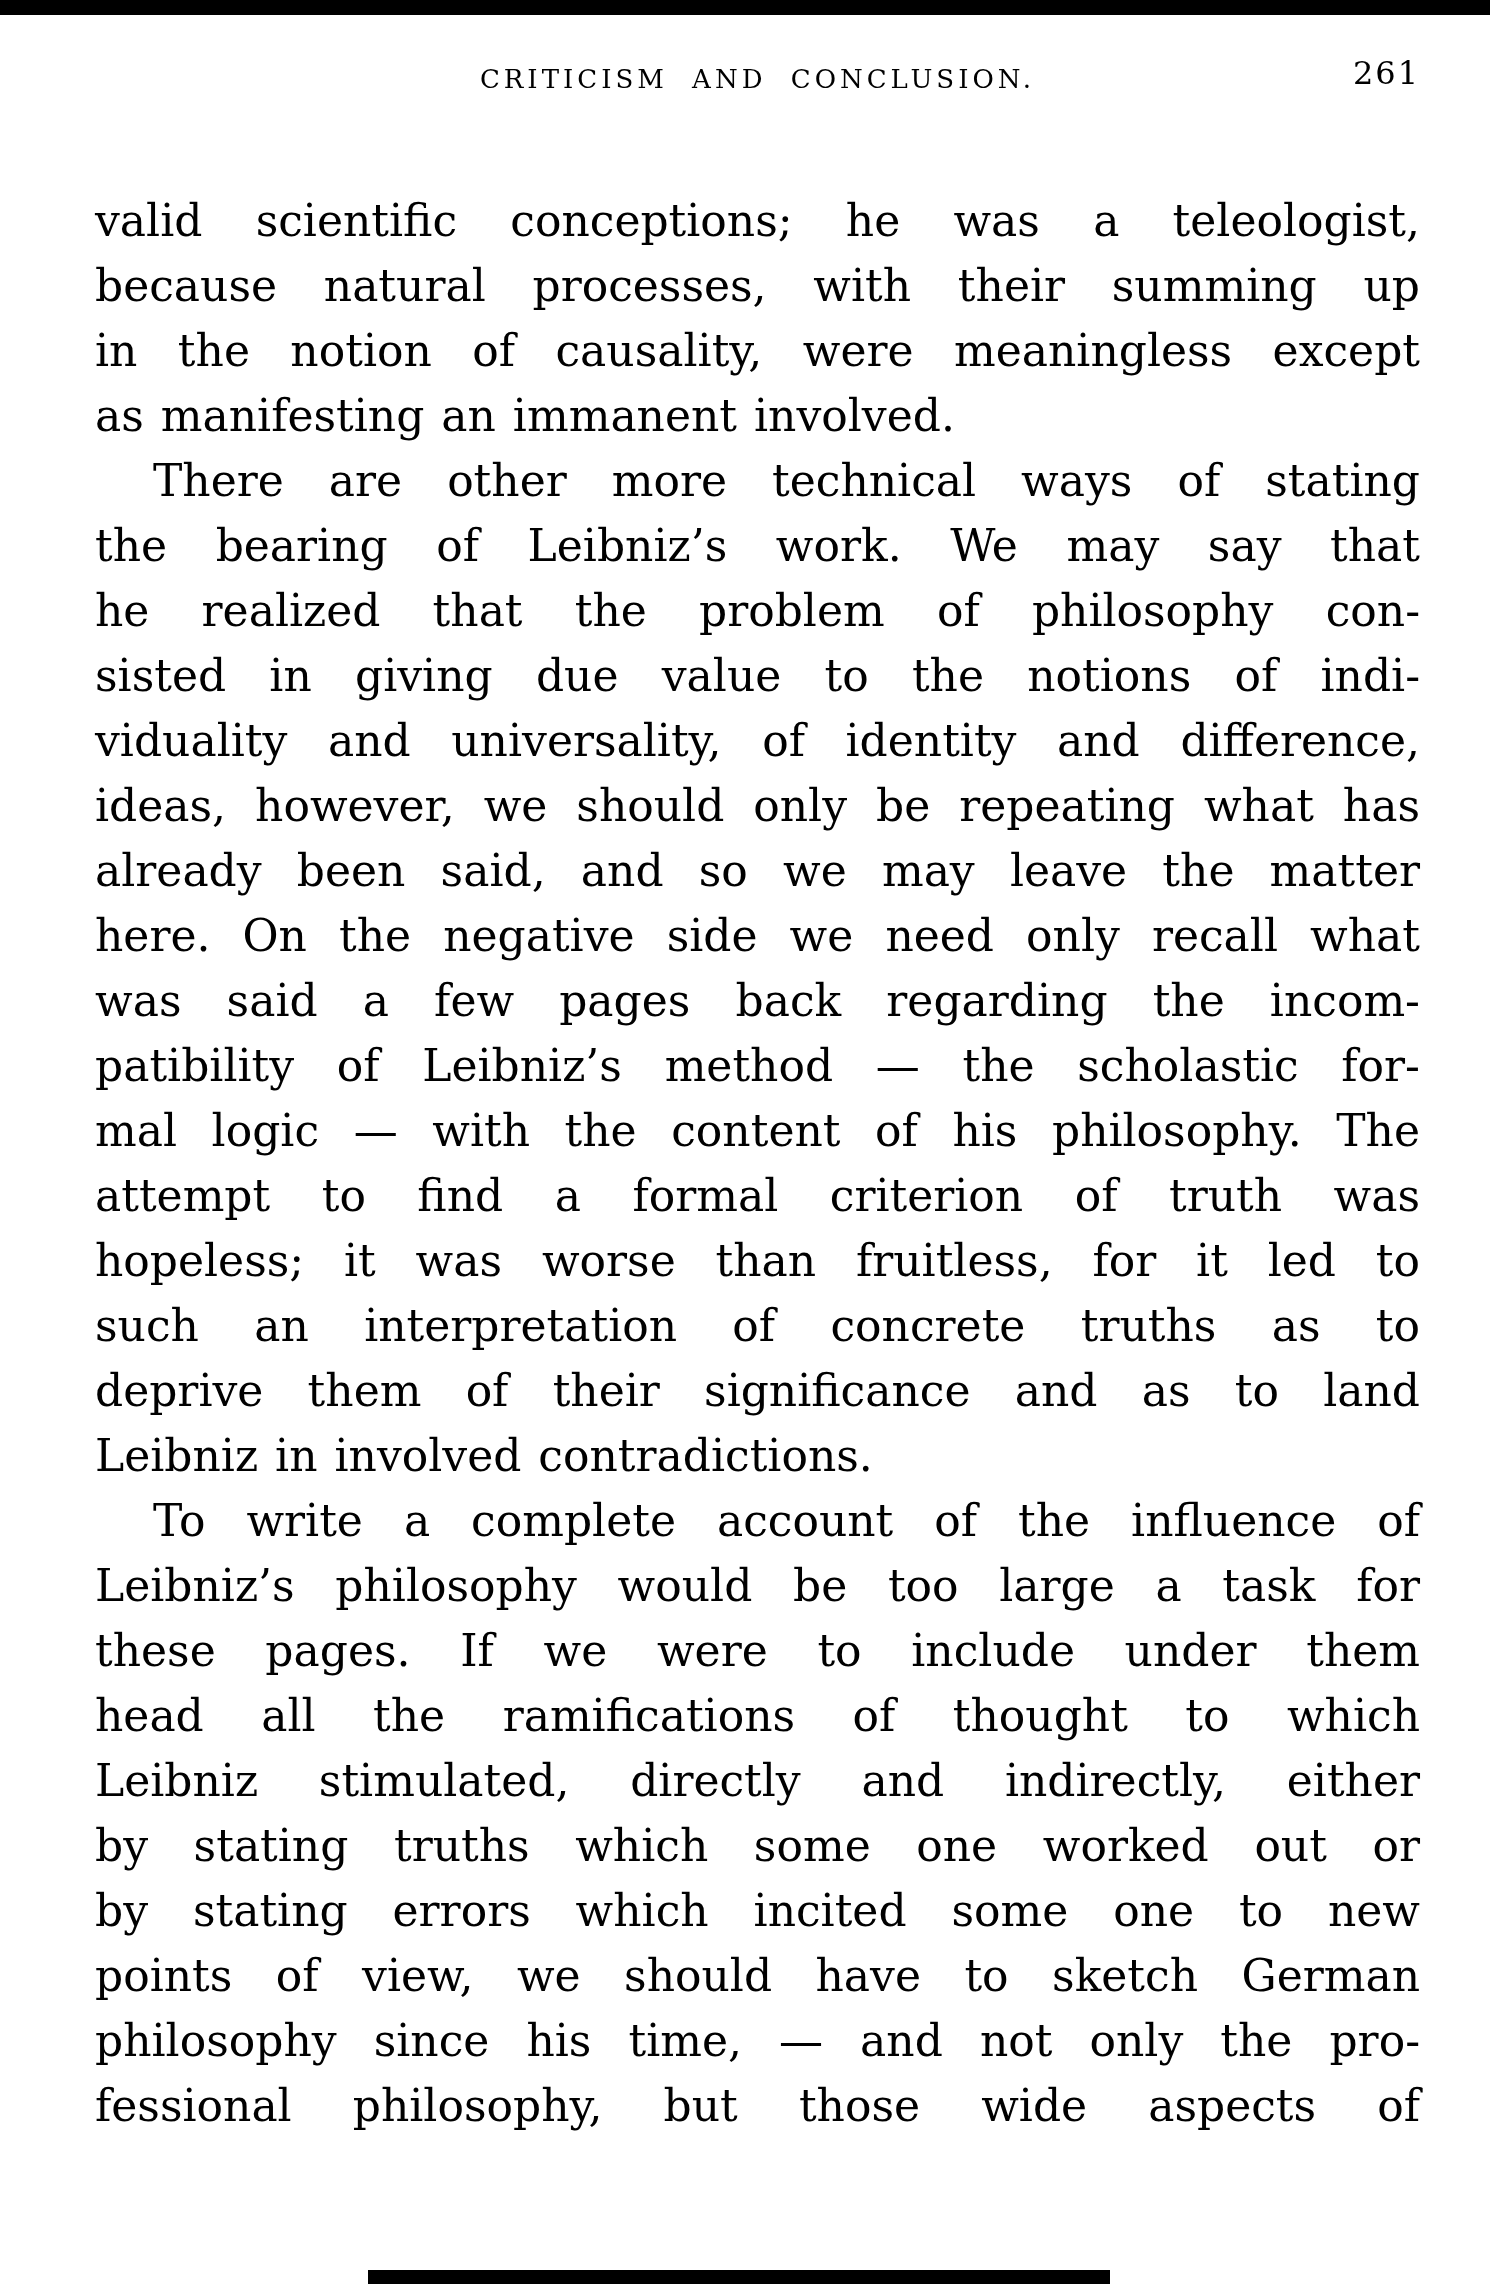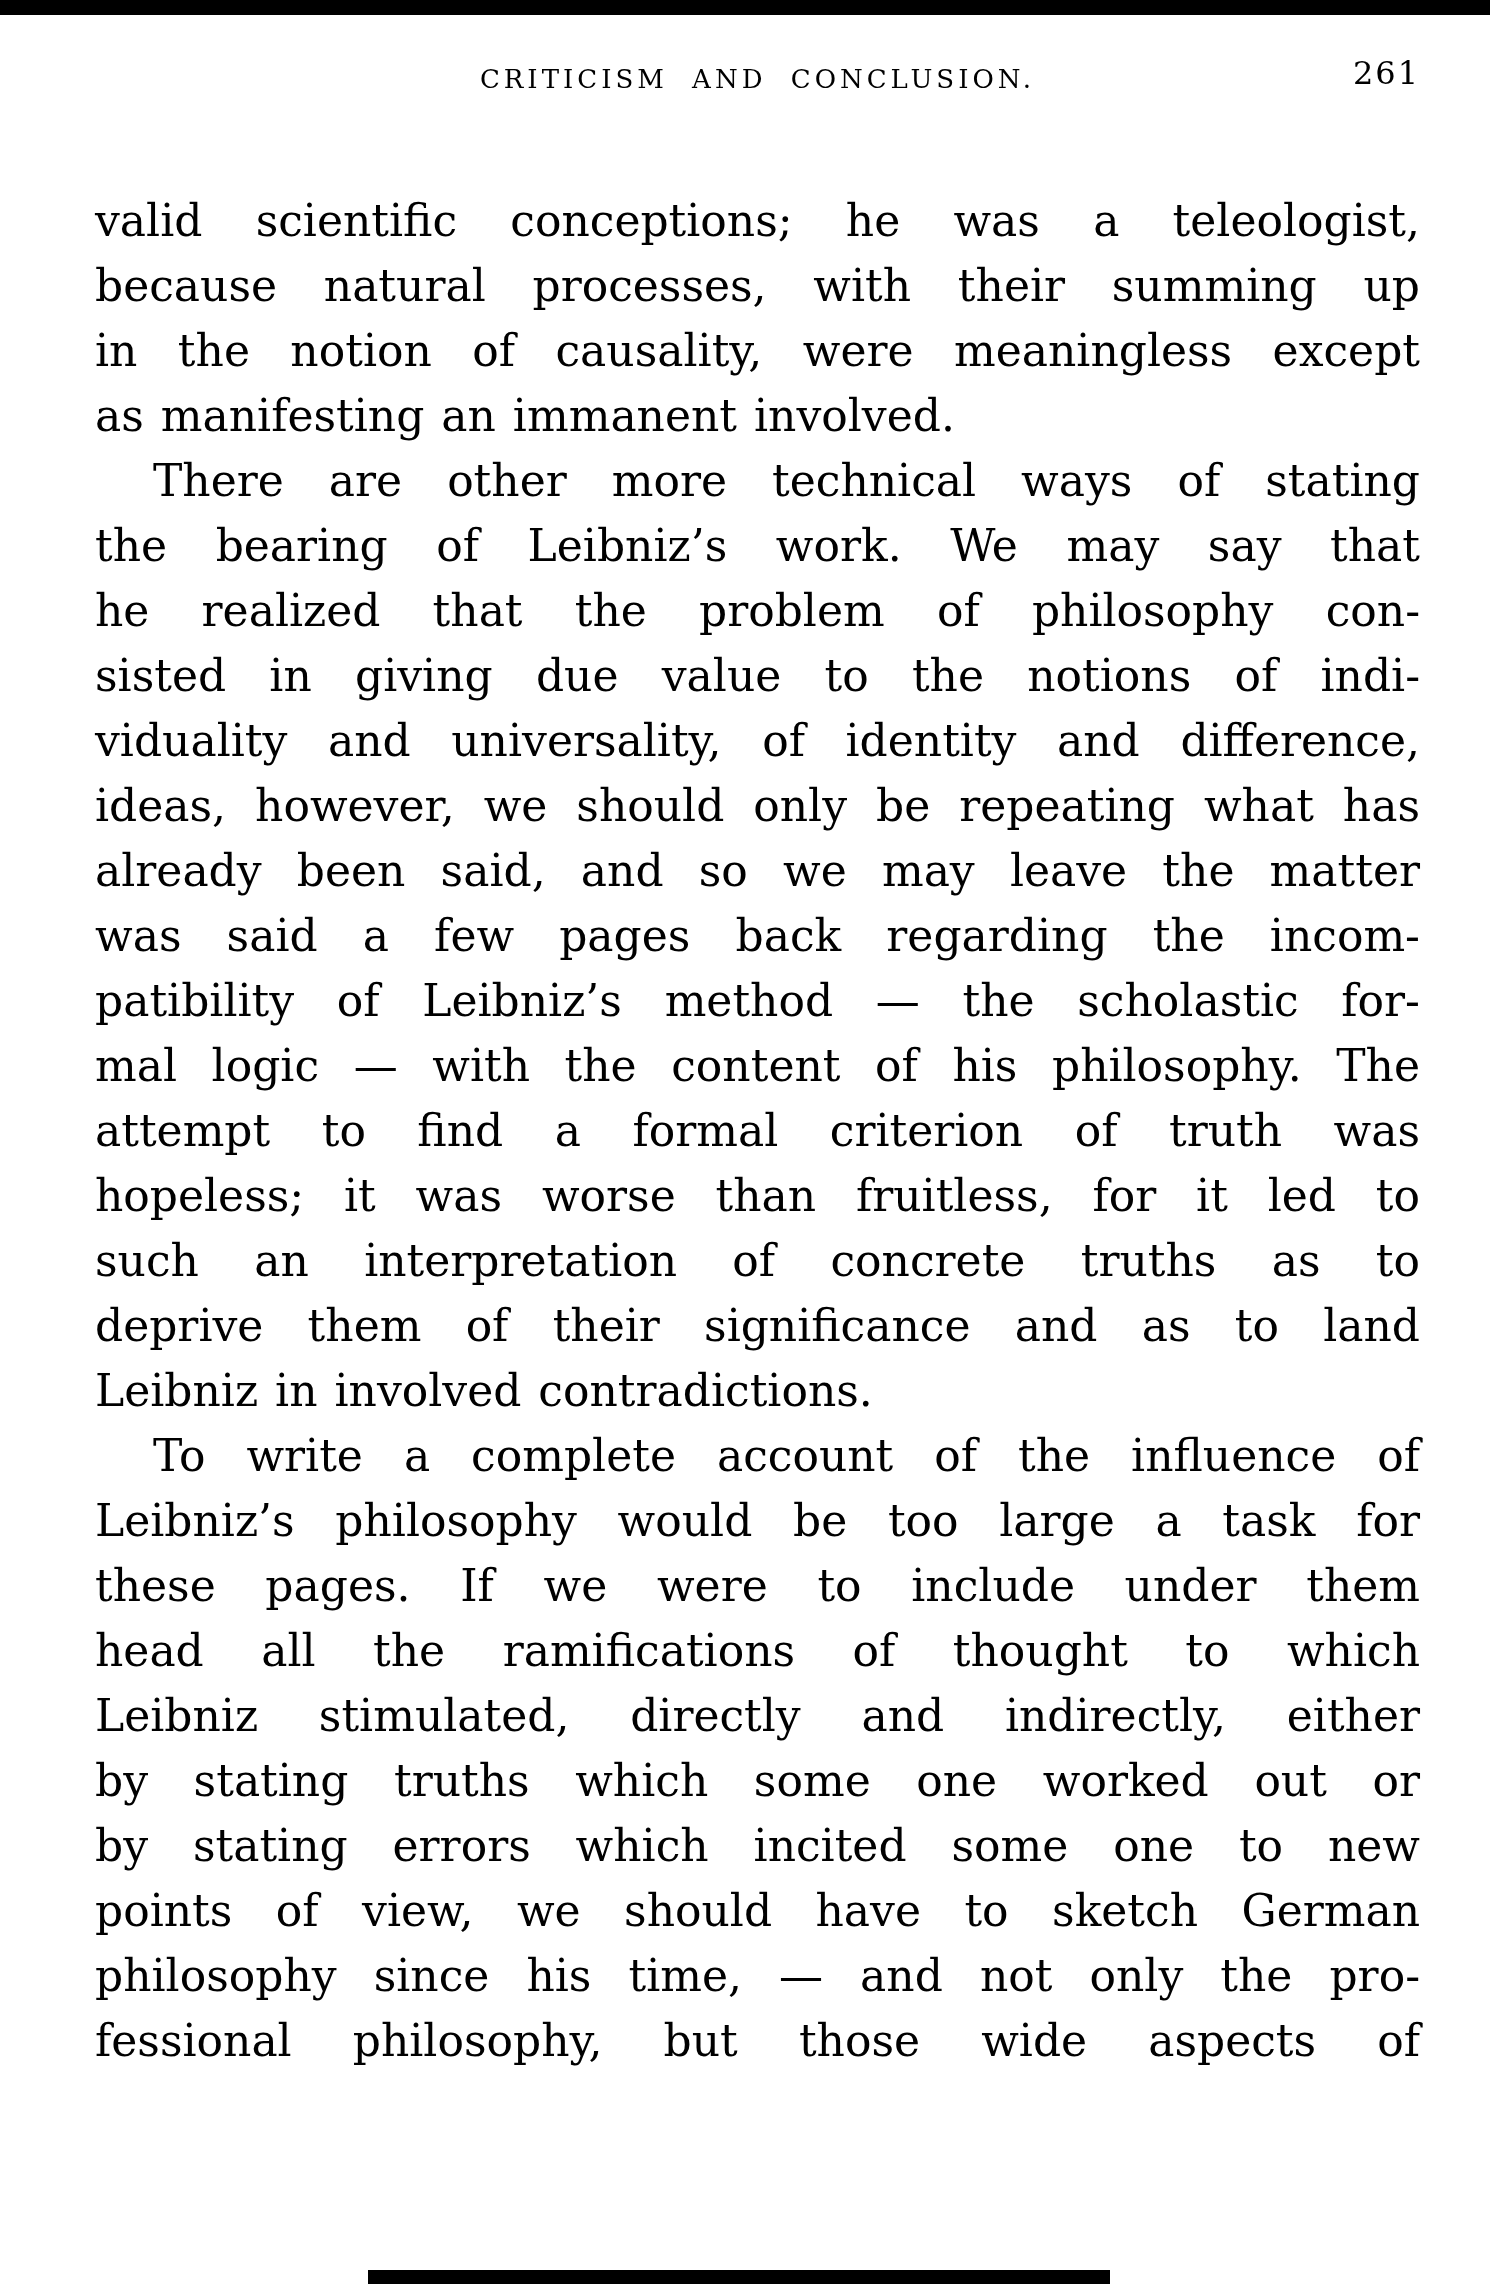--- a/index.html
+++ b/index.html
@@ -80,20 +80,21 @@
     <div class="line">because natural processes, with their summing up</div>
     <div class="line">in the notion of causality, were meaningless except</div>
     <div class="line no-just">as manifesting an immanent involved.</div>
     <div class="line indent">There are other more technical ways of stating</div>
     <div class="line">the bearing of Leibniz’s work.  We may say that</div>
     <div class="line">he realized that the problem of philosophy con-</div>
     <div class="line">sisted in giving due value to the notions of indi-</div>
     <div class="line">viduality and universality, of identity and difference,</div>
     <div class="line">ideas, however, we should only be repeating what has</div>
     <div class="line">already been said, and so we may leave the matter</div>
+    <div class="line">here.  On the negative side we need only recall what</div>
     <div class="line">was said a few pages back regarding the incom-</div>
     <div class="line">patibility of Leibniz’s method — the scholastic for-</div>
     <div class="line">mal logic — with the content of his philosophy.  The</div>
     <div class="line">attempt to find a formal criterion of truth was</div>
     <div class="line">hopeless; it was worse than fruitless, for it led to</div>
     <div class="line">such an interpretation of concrete truths as to</div>
     <div class="line">deprive them of their significance and as to land</div>
     <div class="line no-just">Leibniz in involved contradictions.</div>
     <div class="line indent">To write a complete account of the influence of</div>
     <div class="line">Leibniz’s philosophy would be too large a task for</div>

